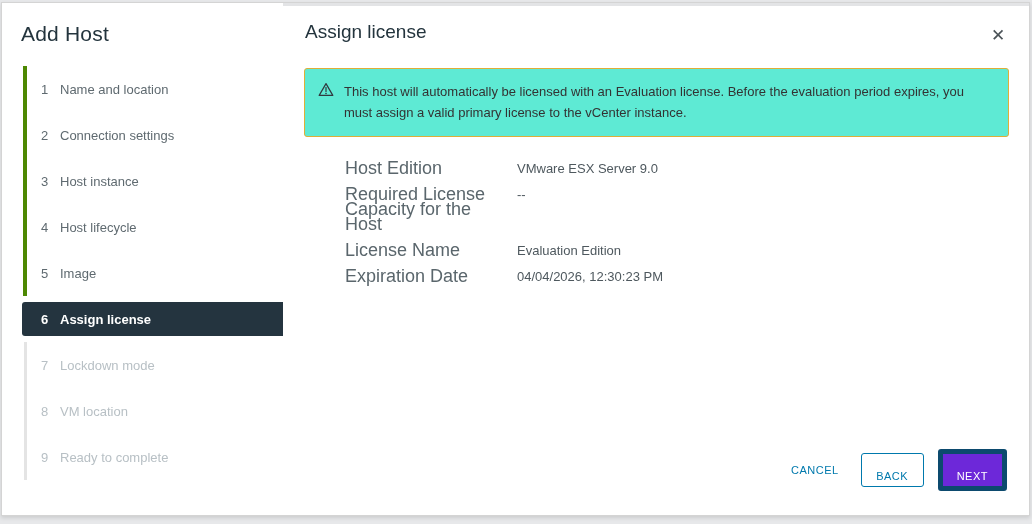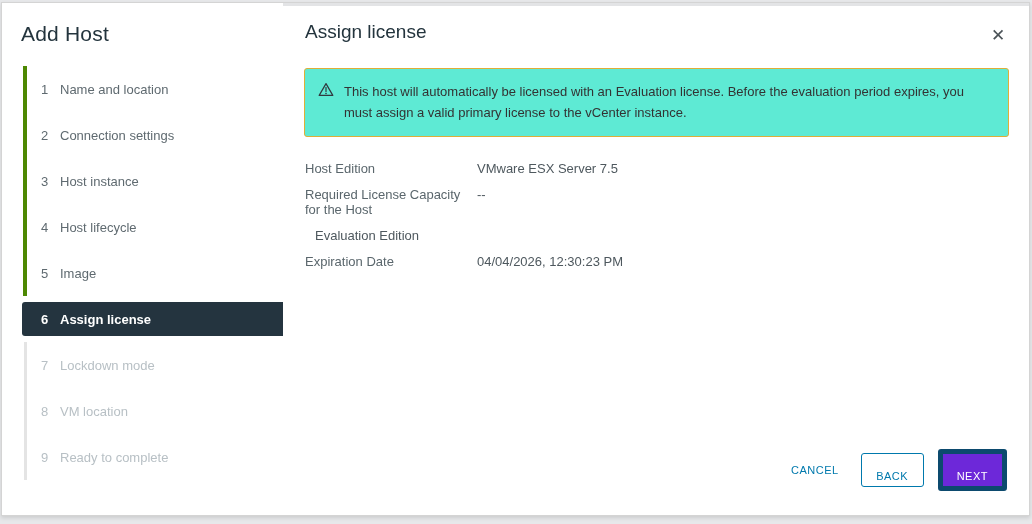--- a/index.html
+++ b/index.html
@@ -109,23 +109,24 @@
     font-size: 13px;
     line-height: 21px;
     color: #333333;
     max-width: 648px;
   }
   .details { margin: 24px 0 0 22px; }
   .detail-row { display: flex; margin-bottom: 11px; }
   .detail-label {
     width: 162px;
     flex: 0 0 162px;
-    font-size: 13px;
+    font-size: 18px;
     line-height: 15px;
     color: #5a666c;
+    margin-left: 40px;
   }
   .detail-value {
     font-size: 13px;
     line-height: 15px;
     color: #4e585e;
     padding-left: 10px;
   }
   
   .footer {
     position: absolute;
@@ -243,27 +244,28 @@
           <line x1="8" y1="5.6" x2="8" y2="9.6" stroke="#31393f" stroke-width="1.2" stroke-linecap="round"></line>
           <circle cx="8" cy="11.5" r="0.8" fill="#31393f"></circle>
         </svg>
       </span>
       <span class="warn-text">This host will automatically be licensed with an Evaluation license. Before the evaluation period expires, you must assign a valid primary license to the vCenter instance.</span>
     </div>
 
     <div class="details">
       <div class="detail-row">
         <span class="detail-label">Host Edition</span>
-        <span class="detail-value">VMware ESX Server 7.5</span>
+        <span class="detail-value">VMware ESX Server 9.0</span>
       </div>
       <div class="detail-row">
         <span class="detail-label">Required License Capacity for the Host</span>
         <span class="detail-value">--</span>
       </div>
       <div class="detail-row">
+        <span class="detail-label">License Name</span>
         <span class="detail-value">Evaluation Edition</span>
       </div>
       <div class="detail-row">
         <span class="detail-label">Expiration Date</span>
         <span class="detail-value">04/04/2026, 12:30:23 PM</span>
       </div>
     </div>
 
     <div class="footer">
       <button class="btn btn-link">CANCEL</button>

